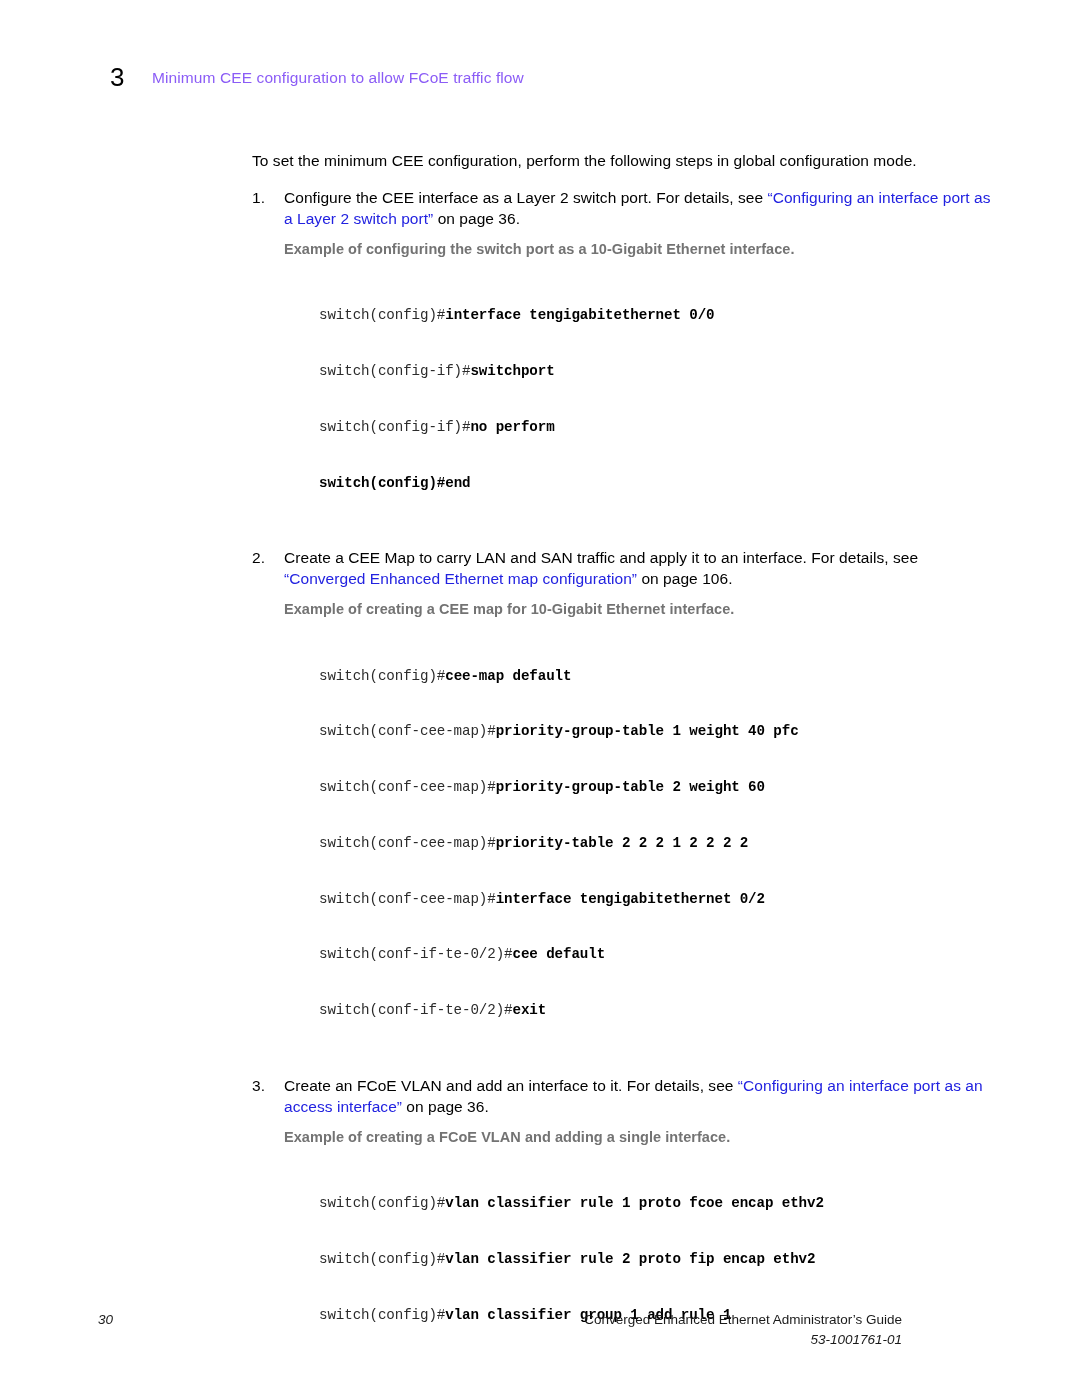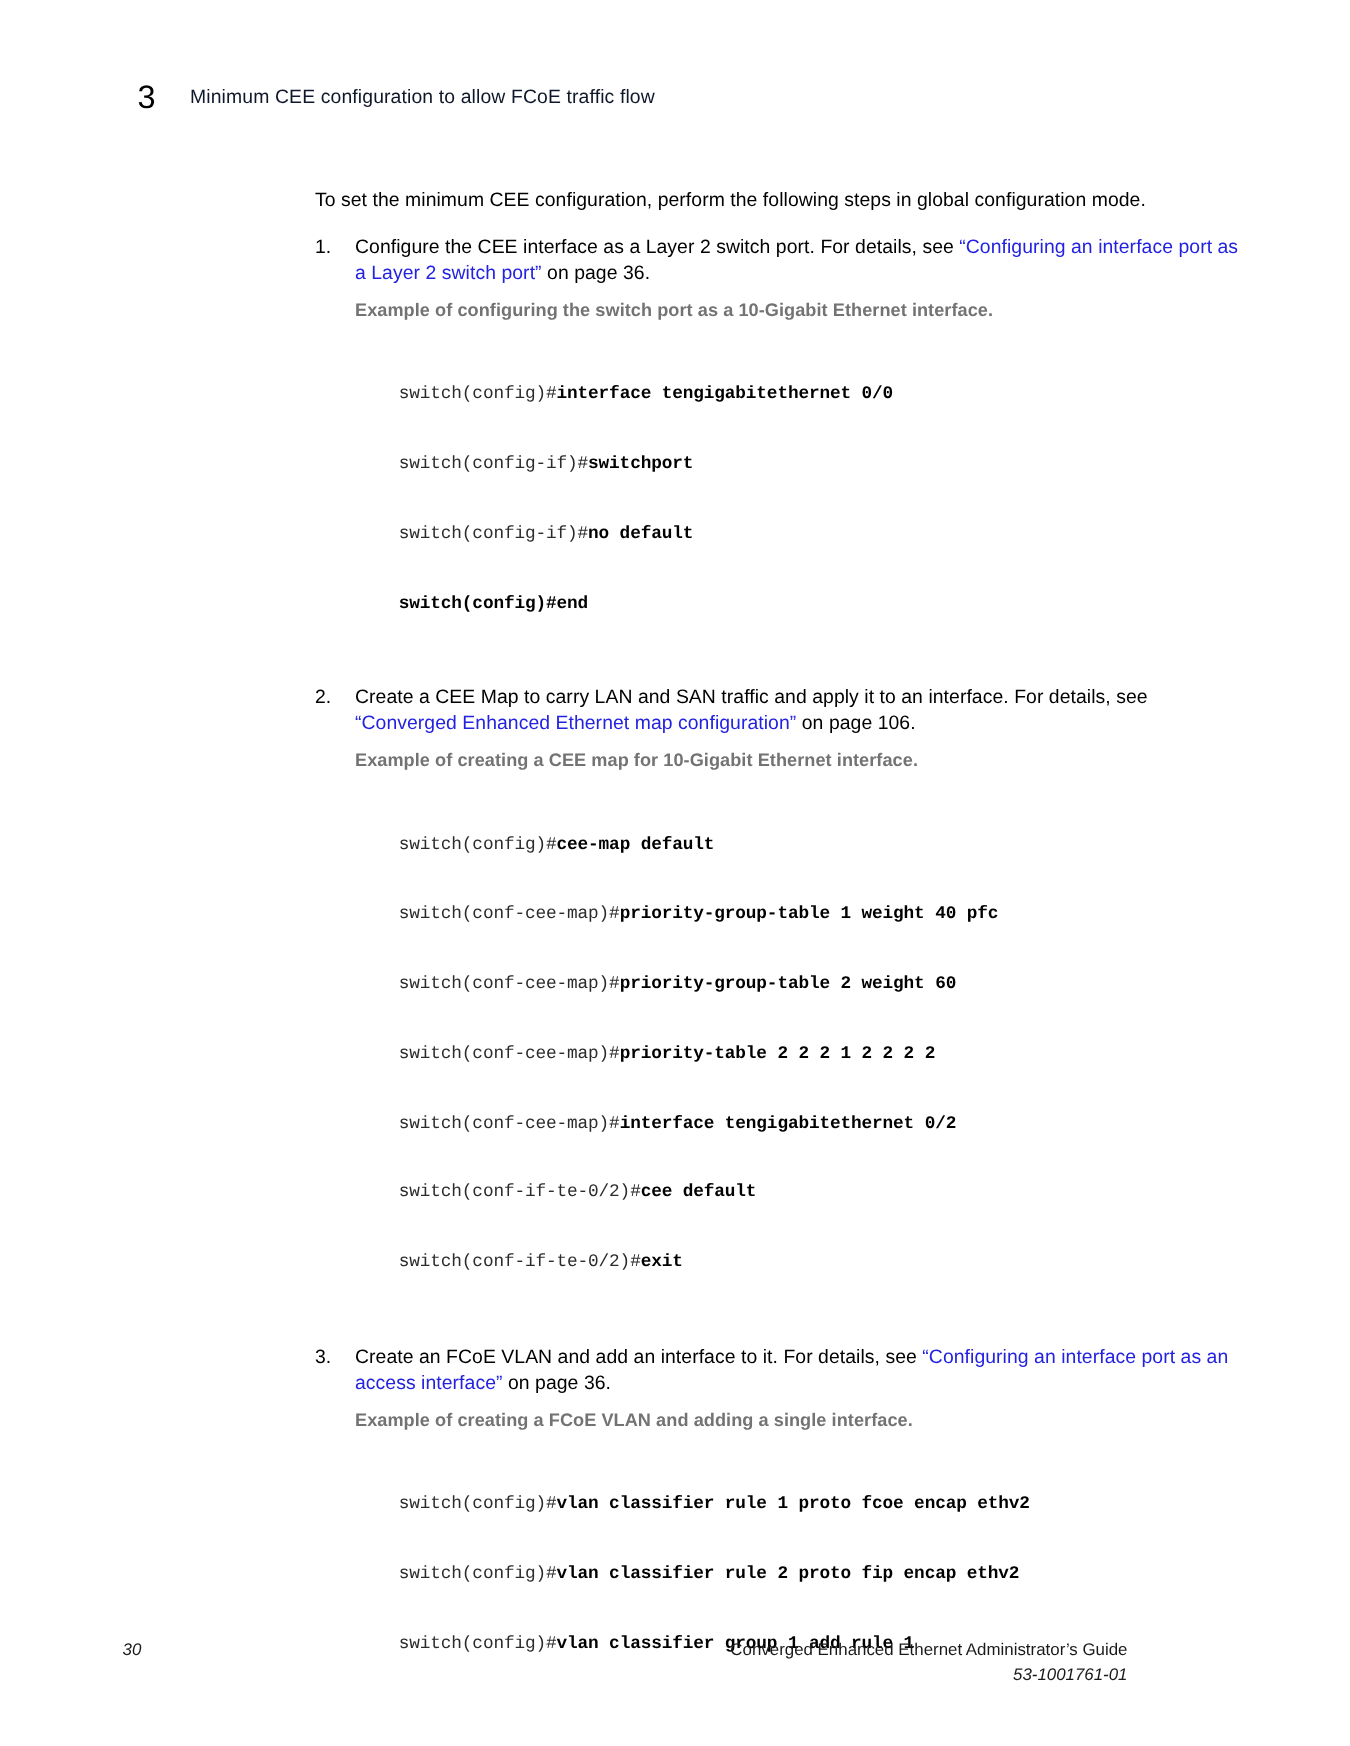--- a/index.html
+++ b/index.html
@@ -40,21 +40,21 @@
     line-height: 30px;
     font-weight: 400;
     color: #000;
   }
   .running-header-title {
     position: absolute;
     left: 152px;
     top: 6px;
     font-size: 15.5px;
     line-height: 20px;
-    color: #0f172a;
+    color: #8b5cf6;
     letter-spacing: 0.1px;
   }
 
   
   .content {
     position: absolute;
     left: 252px;
     top: 150px;
     width: 740px;
   }
@@ -173,21 +173,21 @@
 
     <div class="example-head step">
       <span>Example  of configuring the switch port as a 10-Gigabit Ethernet interface.</span>
     </div>
 
     <div class="sp-10"></div>
 
     <div class="code-block">
       <div class="code-line"><span class="prompt">switch(config)#</span><span class="cmd">interface tengigabitethernet 0/0</span></div>
       <div class="code-line"><span class="prompt">switch(config-if)#</span><span class="cmd">switchport</span></div>
-      <div class="code-line"><span class="prompt">switch(config-if)#</span><span class="cmd">no default</span></div>
+      <div class="code-line"><span class="prompt">switch(config-if)#</span><span class="cmd">no perform</span></div>
       <div class="code-line all-bold"><span class="prompt">switch(config)#</span><span class="cmd">end</span></div>
     </div>
 
     <div class="sp-18"></div>
 
     <div class="step">
       <span class="step-num">2.</span>
       <span>Create a CEE Map to carry LAN and SAN traffic and apply it to an interface. For details, see </span><span class="xref">“Converged Enhanced Ethernet map configuration”</span><span> on page 106.</span>
     </div>
 

